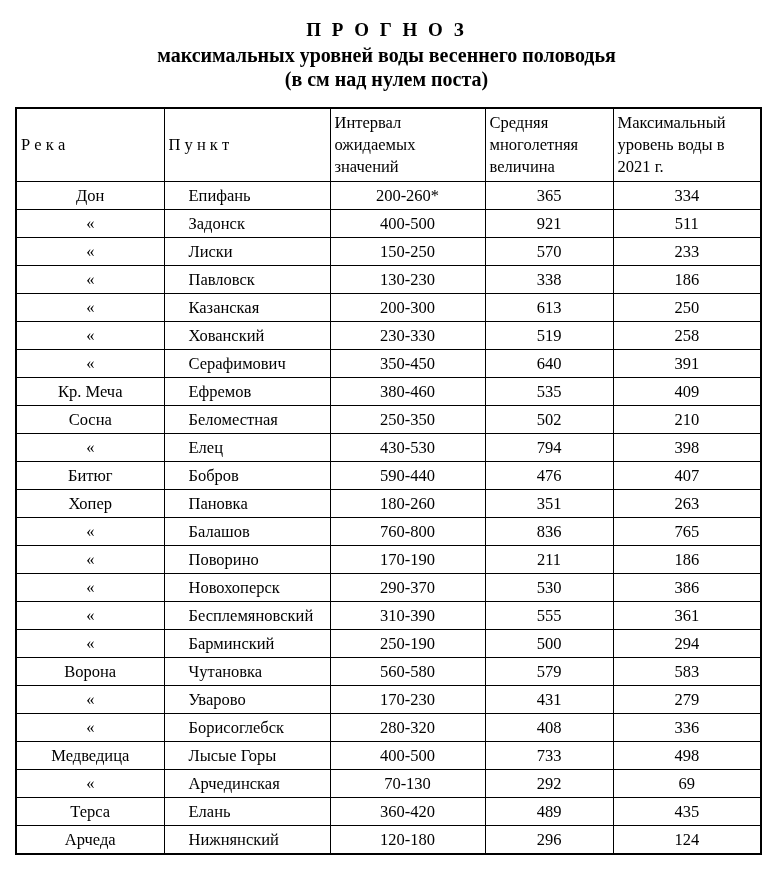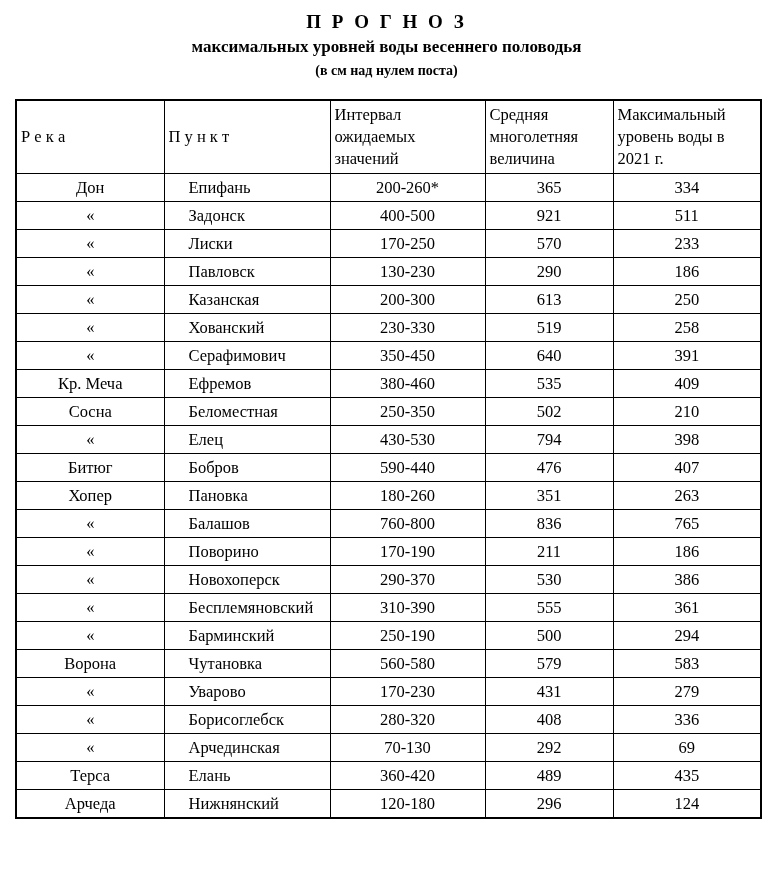--- a/index.html
+++ b/index.html
@@ -19,28 +19,29 @@
   }
   .title-block {
     text-align: center;
     padding-top: 8px;
   }
   .title-line1 {
     font-size: 19px;
     font-weight: bold;
     letter-spacing: 3px;
     line-height: 27px;
+    margin-top: 8px;
   }
   .title-line2 {
-    font-size: 17px;
+    font-size: 20px;
     font-weight: bold;
     line-height: 24px;
   }
   .title-line3 {
-    font-size: 14px;
+    font-size: 20px;
     font-weight: bold;
     line-height: 24px;
     margin-bottom: 16px;
   }
   table.forecast {
     border-collapse: collapse;
     margin-left: 15px;
     width: 745px;
     table-layout: fixed;
     border: 2px solid #000000;
@@ -116,30 +117,30 @@
       <td class="col-river">«</td>
       <td class="col-point">Задонск</td>
       <td class="col-interval">400-500</td>
       <td class="col-avg">921</td>
       <td class="col-max">511</td>
     </tr>
 
     <tr>
       <td class="col-river">«</td>
       <td class="col-point">Лиски</td>
-      <td class="col-interval">170-250</td>
+      <td class="col-interval">150-250</td>
       <td class="col-avg">570</td>
       <td class="col-max">233</td>
     </tr>
 
     <tr>
       <td class="col-river">«</td>
       <td class="col-point">Павловск</td>
       <td class="col-interval">130-230</td>
-      <td class="col-avg">290</td>
+      <td class="col-avg">338</td>
       <td class="col-max">186</td>
     </tr>
 
     <tr>
       <td class="col-river">«</td>
       <td class="col-point">Казанская</td>
       <td class="col-interval">200-300</td>
       <td class="col-avg">613</td>
       <td class="col-max">250</td>
     </tr>
@@ -258,20 +259,27 @@
     </tr>
 
     <tr>
       <td class="col-river">«</td>
       <td class="col-point">Борисоглебск</td>
       <td class="col-interval">280-320</td>
       <td class="col-avg">408</td>
       <td class="col-max">336</td>
     </tr>
 
+    <tr>
+      <td class="col-river">Медведица</td>
+      <td class="col-point">Лысые Горы</td>
+      <td class="col-interval">400-500</td>
+      <td class="col-avg">733</td>
+      <td class="col-max">498</td>
+    </tr>
 
     <tr>
       <td class="col-river">«</td>
       <td class="col-point">Арчединская</td>
       <td class="col-interval">70-130</td>
       <td class="col-avg">292</td>
       <td class="col-max">69</td>
     </tr>
 
     <tr>

